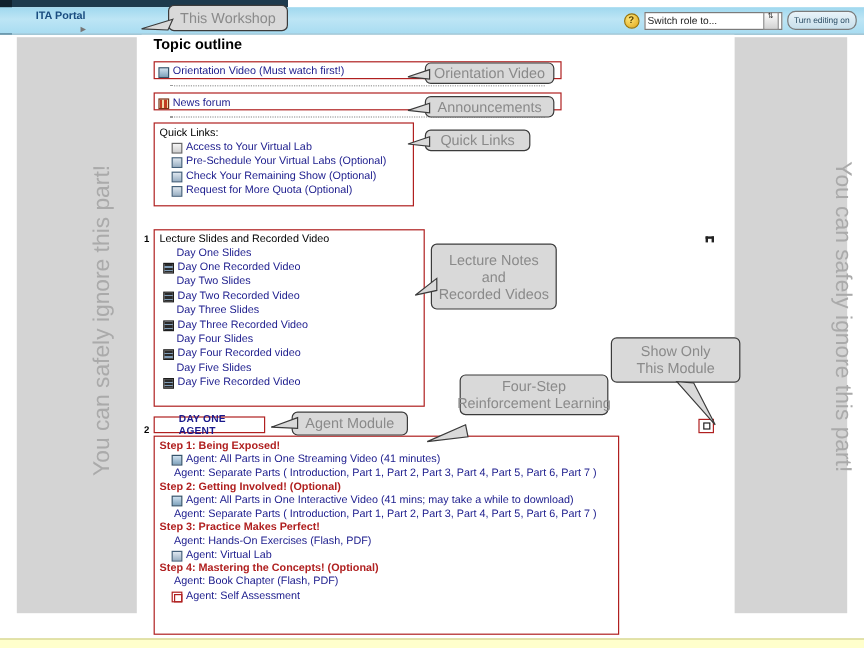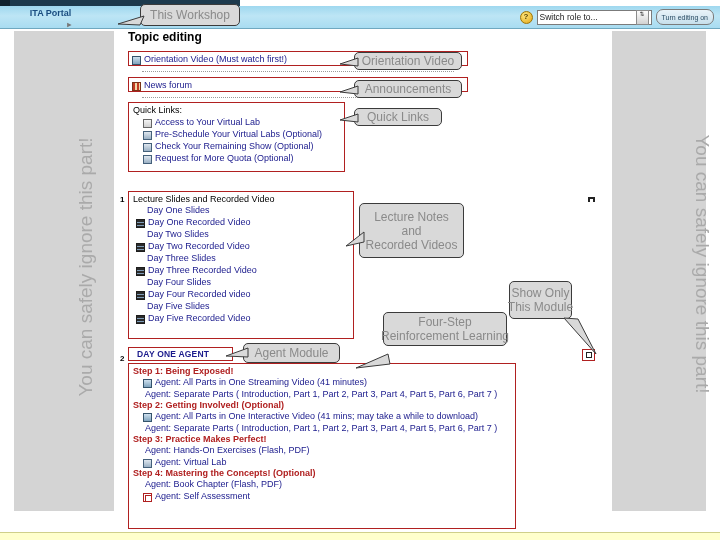--- a/index.html
+++ b/index.html
@@ -130,21 +130,21 @@
   <div id="left-col">
     <div class="ignore-text" id="ignore-left">You can safely ignore this part!</div>
   </div>
 
   <div id="right-col">
     <div class="ignore-text" id="ignore-right">You can safely ignore this part!</div>
   </div>
 
   <div id="center-col">
 
-    <div id="outline-title">Topic editing</div>
+    <div id="outline-title">Topic outline</div>
 
     <div class="sect" style="left:10px;top:22px;width:340px;">
 
       <div class="sect-box link-row" style="position:relative;width:340px;height:15px;">
         <span class="ic ic-video"></span>
         <span class="lnk">Orientation Video (Must watch first!)</span>
       </div>
 
       <div class="dotted-sep" style="margin:5px 14px 5px 14px;"></div>
 
@@ -213,21 +213,21 @@
       <div class="link-row" style="padding-left:3px;">
         <span class="ic ic-rec"></span>
         <span class="lnk">Day Five Recorded Video</span>
       </div>
     </div>
     <div class="mod-toggle plain" style="left:467px;top:164px;">
         <i></i>
       </div>
 
     <div class="sect-num" style="left:2px;top:325px;">2</div>
-    <div class="sect-box" style="left:10px;top:318px;width:105px;height:14px;display:flex;align-items:center;padding-left:8px;">
+    <div class="sect-box" style="left:10px;top:318px;width:93px;height:14px;display:flex;align-items:center;padding-left:20px;">
       <span class="sect-label">DAY ONE AGENT</span>
     </div>
 
     <div class="sect-box" style="left:10px;top:334px;width:388px;height:166px;padding:2px 0 0 4px;">
 
       <div class="hdr-red">Step 1: Being Exposed!</div>
       <div class="link-row" style="padding-left:10px;">
         <span class="ic ic-video"></span>
         <span class="lnk">Agent: All Parts in One Streaming Video (41 minutes)</span>
       </div>
@@ -304,21 +304,21 @@
   <span>Lecture Notes</span>
   <span>and</span>
   <span>Recorded Videos</span>
 </div>
 <div class="tail" style="left:344px;top:230px;">
   <svg width="22" height="22">
       <path d="M20,2 L2,16 L20,12 Z" fill="#d9d9d9" stroke="#3b3b3b" stroke-width="1"></path>
     </svg>
 </div>
 
-<div class="callout" style="left:509px;top:281px;width:63px;height:38px;">
+<div class="callout" style="left:509px;top:281px;width:108px;height:38px;">
   <span>Show Only</span>
   <span>This Module</span>
 </div>
 <div class="tail" style="left:560px;top:316px;">
   <svg width="40" height="42">
       <path d="M4,2 L36,38 L18,3 Z" fill="#d9d9d9" stroke="#3b3b3b" stroke-width="1"></path>
     </svg>
 </div>
 
 <div class="callout" style="left:243px;top:343px;width:97px;height:20px;">Agent Module</div>

